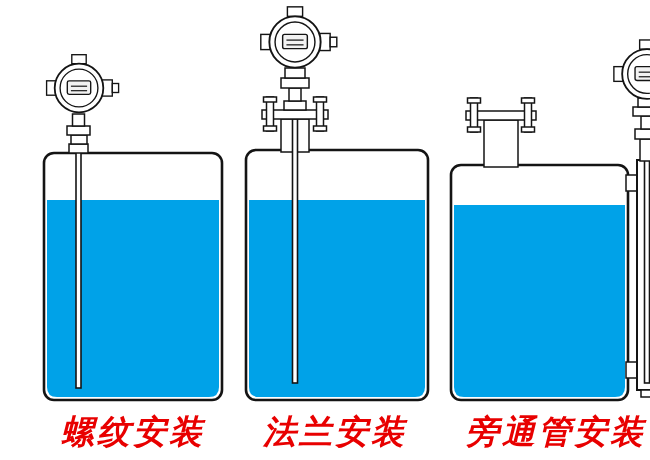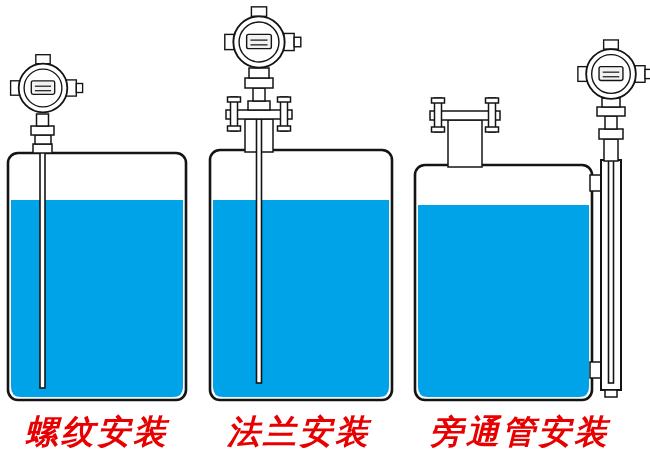--- a/index.html
+++ b/index.html
@@ -9,20 +9,21 @@
     width: 650px;
     height: 460px;
     overflow: hidden;
     font-family: "Liberation Sans", sans-serif;
   }
   .stage {
     position: relative;
     width: 594px;
     height: 460px;
     background: var(--background, #ffffff);
+    padding-left: 36px;
   }
   svg { display: block; }
 
   .tank    { fill: none; stroke: var(--outline, #111); stroke-width: 2.6; }
   .liquid  { fill: var(--liquid, #00a2e8); stroke: none; }
   .outline { fill: #ffffff; stroke: var(--outline, #111); stroke-width: 2; }
   .thin    { fill: #ffffff; stroke: var(--outline, #111); stroke-width: 1.5; }
   .disp    { fill: #f2f2f2; stroke: var(--outline, #111); stroke-width: 1.5; }
   .dline   { stroke: var(--outline, #111); stroke-width: 1.3; }
   .rod     { fill: #ffffff; stroke: var(--outline, #111); stroke-width: 1.6; }

